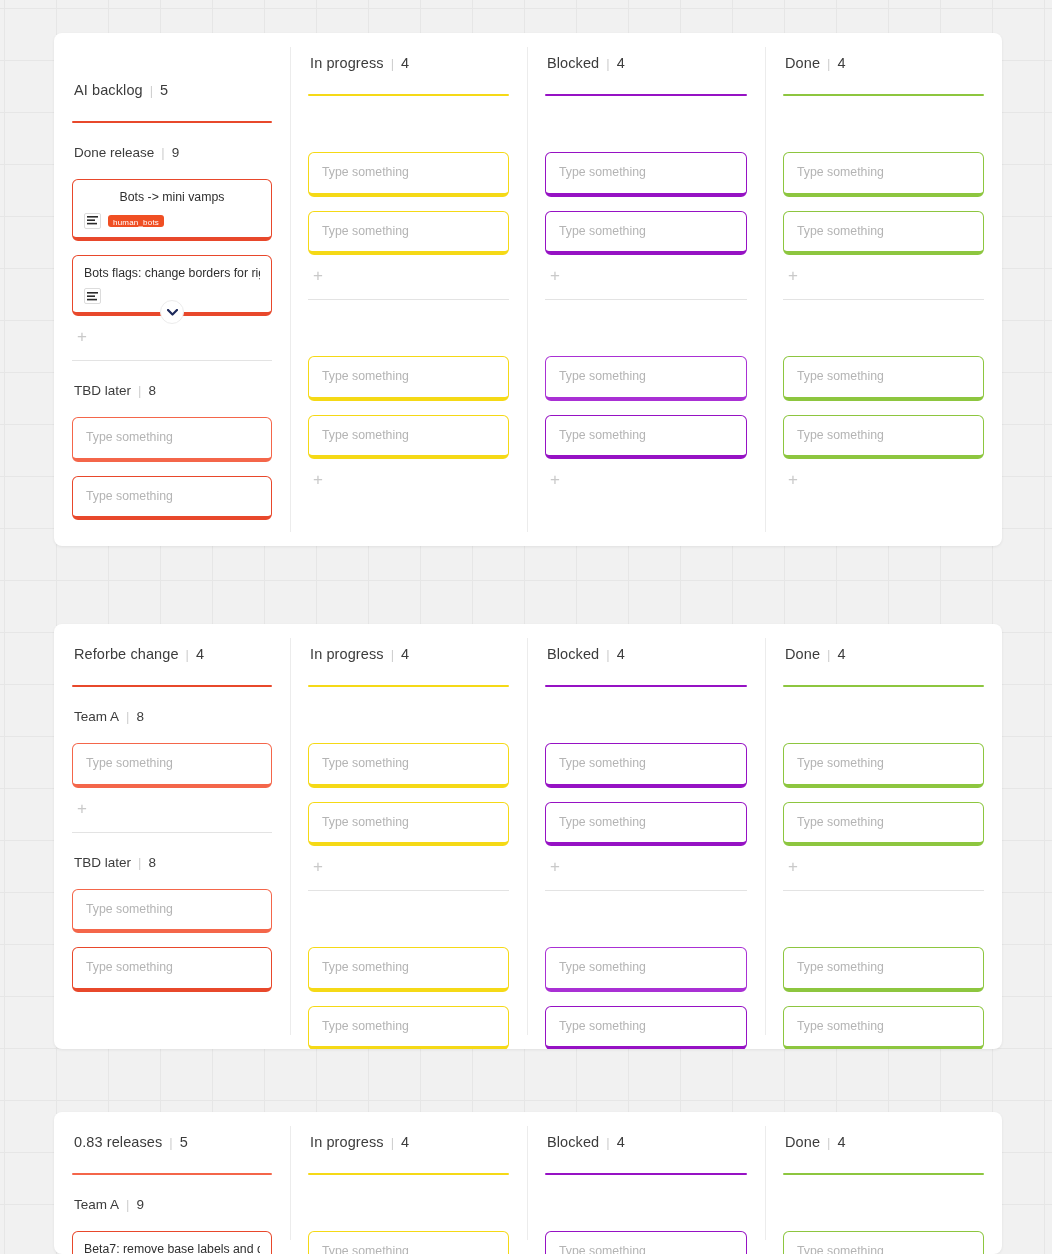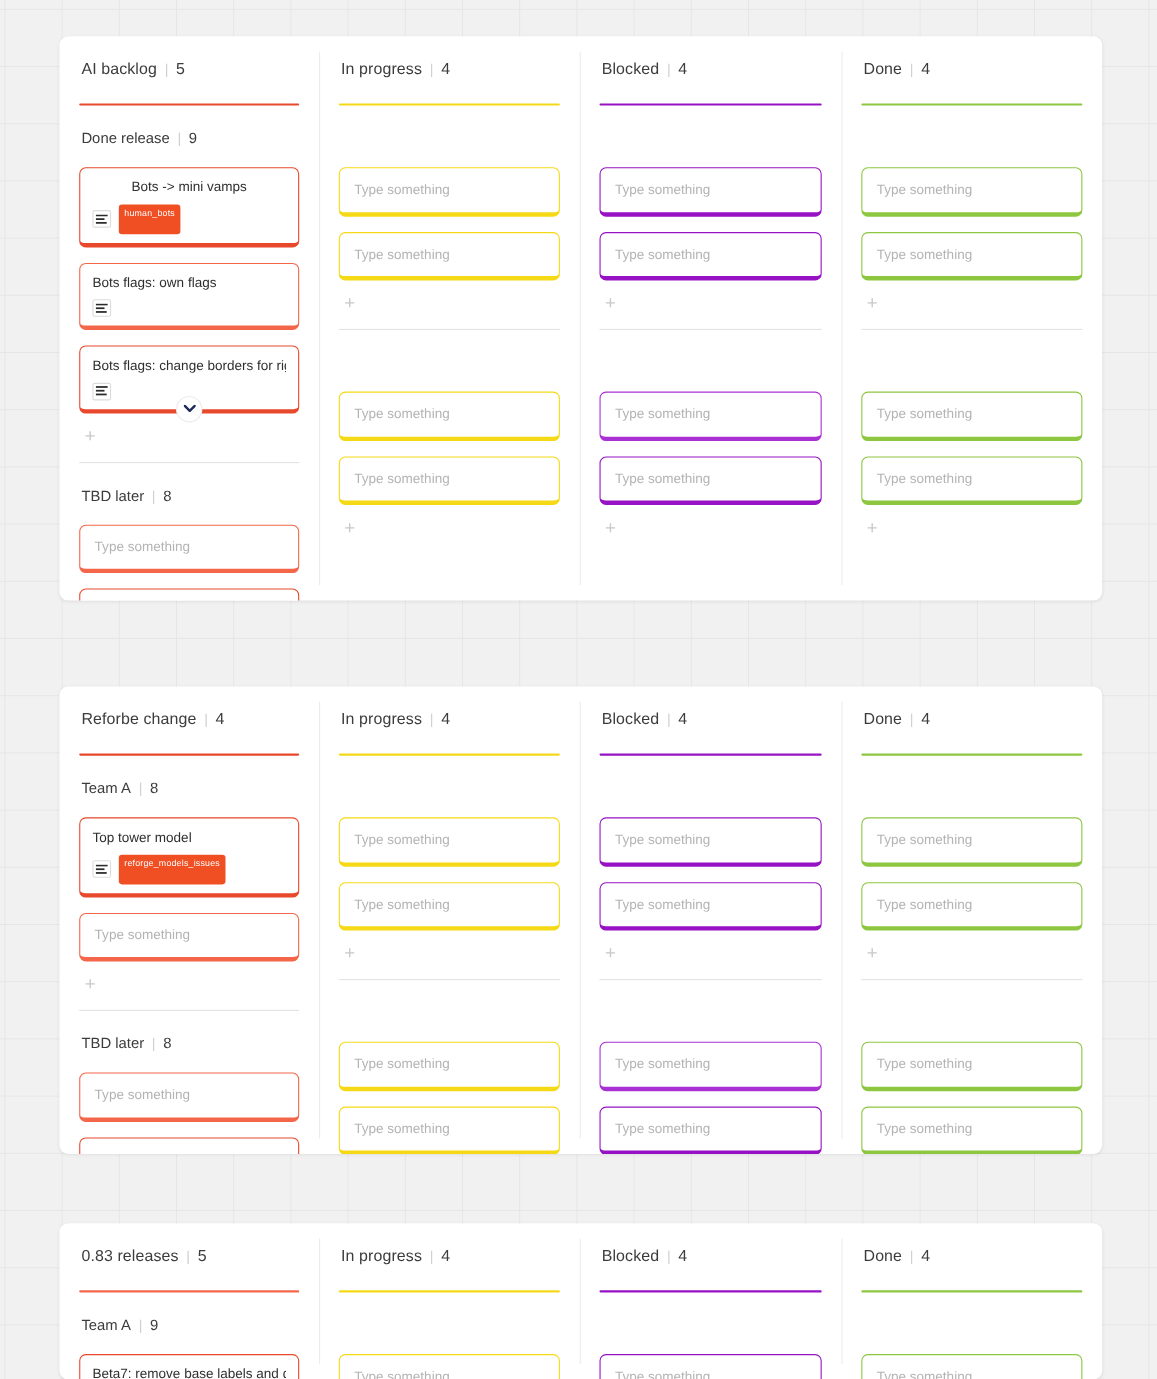--- a/index.html
+++ b/index.html
@@ -111,21 +111,21 @@
     display: flex; align-items: center; justify-content: center;
   }
   .desc-icon svg { display: block; }
 
   .tag {
     display: inline-block;
     background: #f04f23;
     color: #ffffff;
     font-size: 8px;
     line-height: 1;
-    padding: 4px 5px 15px 5px;
+    padding: 4px 5px 0 5px;
     border-radius: 3px;
     letter-spacing: .2px;
     white-space: nowrap;
   }
 
   .placeholder {
     font-size: 12.3px;
     color: #b4b4b4;
     line-height: 1.35;
   }
@@ -156,21 +156,21 @@
     display: flex; align-items: center; justify-content: center;
     cursor: pointer;
     z-index: 4;
   }
 </style>
 </head>
 <body>
 
 <div class="board-wrap" id="root">
     <div class="board" style="left: 54px; top: 33px; height: 513px; width: 948px;">
-      <div class="column" style="width: 236px;">
+      <div class="column" style="width: 236px; margin-top: 27px;">
         <div class="col-head">
           <span class="col-title">AI backlog</span>
           <span class="col-sep">|</span>
           <span class="col-count">5</span>
         </div>
         <div class="col-rule" style="background: rgb(232, 72, 43);"></div>
         <div class="lane-head">
           <span class="lane-title">Done release</span>
           <span class="col-sep">|</span>
           <span class="lane-count">9</span>
@@ -179,32 +179,20 @@
           <div class="card-title">Bots -&gt; mini vamps</div>
           <div class="card-meta">
             <span class="desc-icon">
               <svg width="11" height="9" viewBox="0 0 11 9" aria-hidden="true">
                 <rect x="0" y="0" width="11" height="1.6" fill="#2b2b2b"></rect>
                 <rect x="0" y="3.4" width="8" height="1.6" fill="#2b2b2b"></rect>
                 <rect x="0" y="6.8" width="10" height="1.6" fill="#2b2b2b"></rect>
               </svg>
             </span>
             <span class="tag" style="background: rgb(240, 79, 35);">human_bots</span>
-          </div>
-        </div>
-        <div class="card filled" style="border-width: 1.6px 1.6px 4px; border-style: solid; border-color: rgb(244, 102, 74); border-image: initial;">
-          <div class="card-title">Bots flags: own flags</div>
-          <div class="card-meta">
-            <span class="desc-icon">
-              <svg width="11" height="9" viewBox="0 0 11 9" aria-hidden="true">
-                <rect x="0" y="0" width="11" height="1.6" fill="#2b2b2b"></rect>
-                <rect x="0" y="3.4" width="8" height="1.6" fill="#2b2b2b"></rect>
-                <rect x="0" y="6.8" width="10" height="1.6" fill="#2b2b2b"></rect>
-              </svg>
-            </span>
           </div>
         </div>
         <div class="card filled" style="border-width: 1.6px 1.6px 4px; border-style: solid; border-color: rgb(232, 72, 43); border-image: initial;">
           <div class="card-title">Bots flags: change borders for right-</div>
           <div class="card-meta">
             <span class="desc-icon">
               <svg width="11" height="9" viewBox="0 0 11 9" aria-hidden="true">
                 <rect x="0" y="0" width="11" height="1.6" fill="#2b2b2b"></rect>
                 <rect x="0" y="3.4" width="8" height="1.6" fill="#2b2b2b"></rect>
                 <rect x="0" y="6.8" width="10" height="1.6" fill="#2b2b2b"></rect>
@@ -313,33 +301,20 @@
           <span class="col-title">Reforbe change</span>
           <span class="col-sep">|</span>
           <span class="col-count">4</span>
         </div>
         <div class="col-rule" style="background: rgb(232, 72, 43);"></div>
         <div class="lane-head">
           <span class="lane-title">Team A</span>
           <span class="col-sep">|</span>
           <span class="lane-count">8</span>
         </div>
-        <div class="card filled" style="border-width: 1.6px 1.6px 4px; border-style: solid; border-color: rgb(232, 72, 43); border-image: initial;">
-          <div class="card-title">Top tower model</div>
-          <div class="card-meta">
-            <span class="desc-icon">
-              <svg width="11" height="9" viewBox="0 0 11 9" aria-hidden="true">
-                <rect x="0" y="0" width="11" height="1.6" fill="#2b2b2b"></rect>
-                <rect x="0" y="3.4" width="8" height="1.6" fill="#2b2b2b"></rect>
-                <rect x="0" y="6.8" width="10" height="1.6" fill="#2b2b2b"></rect>
-              </svg>
-            </span>
-            <span class="tag" style="background: rgb(240, 79, 35);">reforge_models_issues</span>
-          </div>
-        </div>
         <div class="card input" style="border-width: 1.6px 1.6px 4px; border-style: solid; border-color: rgb(244, 102, 74); border-image: initial;">
           <div class="placeholder">Type something</div>
         </div>
         <div class="add-btn">+</div>
         <div class="lane-divider"></div>
         <div class="lane-head">
           <span class="lane-title">TBD later</span>
           <span class="col-sep">|</span>
           <span class="lane-count">8</span>
         </div>

